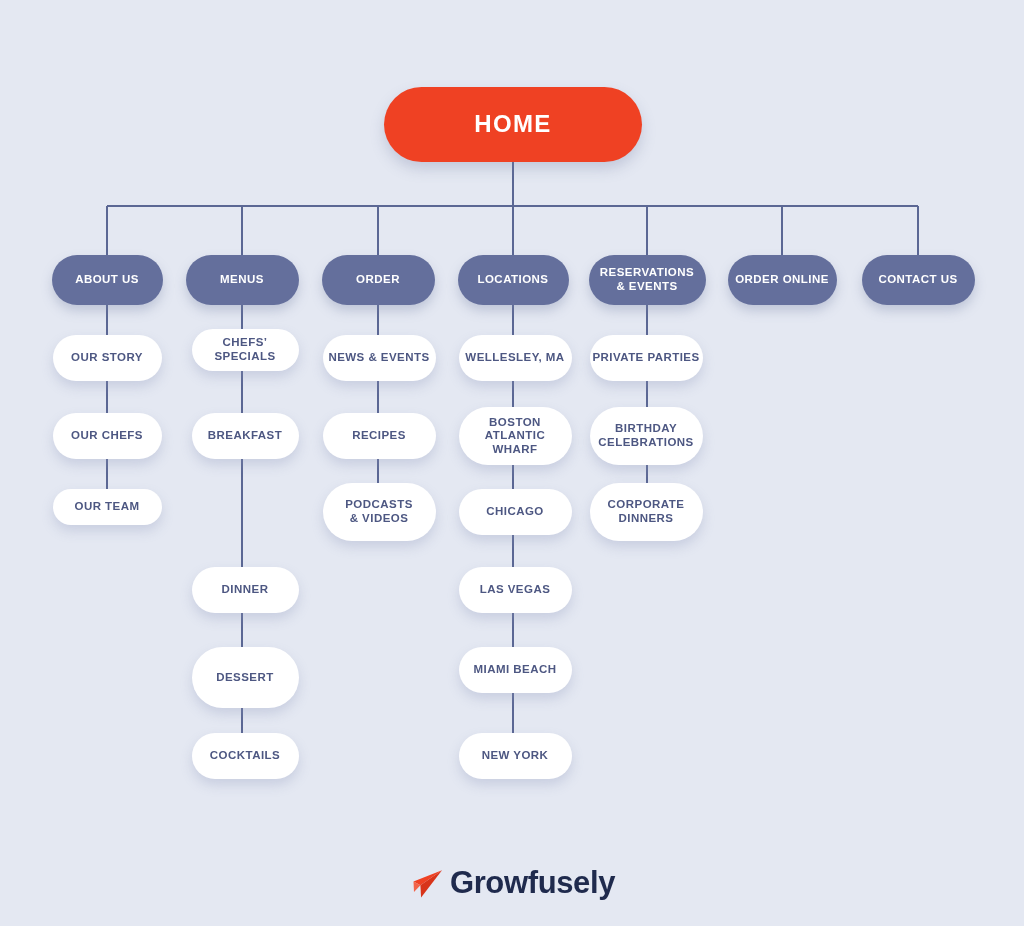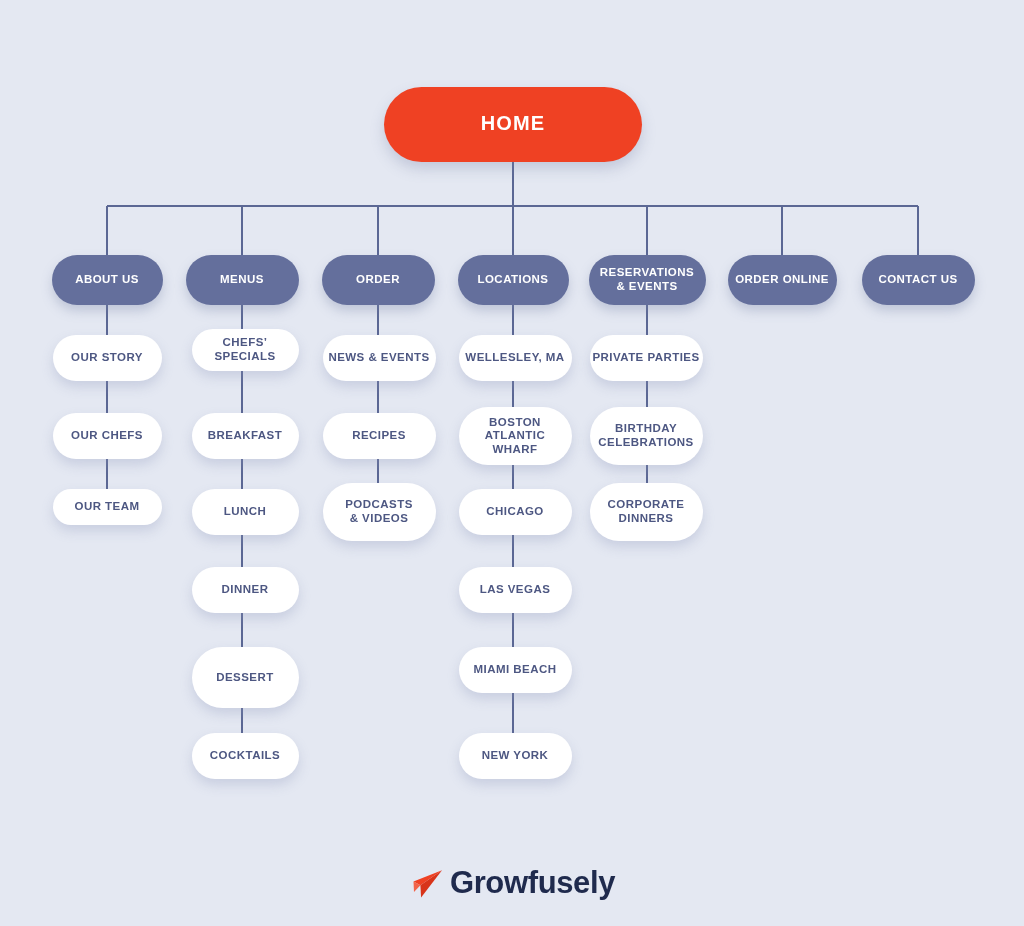--- a/index.html
+++ b/index.html
@@ -52,21 +52,21 @@
     border-radius: 999px;
     letter-spacing: 0.04em;
     line-height: 1.18;
     white-space: pre-line;
     user-select: none;
   }
 
   .node-home {
     background: #ef4123;
     color: #ffffff;
-    font-size: 20px;
+    font-size: 24px;
     font-weight: 700;
     letter-spacing: 0.055em;
     box-shadow: 0 7px 14px rgba(120, 130, 165, 0.30);
   }
 
   .node-l1 {
     background: #646f9c;
     color: #ffffff;
     font-size: 11.5px;
     font-weight: 700;
@@ -134,21 +134,20 @@
   <div id="node-layer">
       <div class="node node-home" style="left: 384px; top: 86.5px; width: 258px; height: 75px;"><span>HOME</span></div>
       <div class="node node-l1" style="left: 51.5px; top: 255px; width: 111px; height: 50px;"><span>ABOUT US</span></div>
       <div class="node node-leaf" style="left: 52.5px; top: 335px; width: 109px; height: 46px;"><span>OUR STORY</span></div>
       <div class="node node-leaf" style="left: 52.5px; top: 413px; width: 109px; height: 46px;"><span>OUR CHEFS</span></div>
       <div class="node node-leaf" style="left: 52.5px; top: 489px; width: 109px; height: 36px;"><span>OUR TEAM</span></div>
       <div class="node node-l1" style="left: 185.5px; top: 255px; width: 113px; height: 50px;"><span>MENUS</span></div>
       <div class="node node-leaf" style="left: 191.5px; top: 329px; width: 107px; height: 42px;"><span>CHEFS’
 SPECIALS</span></div>
       <div class="node node-leaf" style="left: 191.5px; top: 413px; width: 107px; height: 46px;"><span>BREAKFAST</span></div>
-      <div class="node node-leaf" style="left: 191.5px; top: 489px; width: 107px; height: 46px;"><span>LUNCH</span></div>
       <div class="node node-leaf" style="left: 191.5px; top: 567px; width: 107px; height: 46px;"><span>DINNER</span></div>
       <div class="node node-leaf" style="left: 191.5px; top: 647px; width: 107px; height: 61px;"><span>DESSERT</span></div>
       <div class="node node-leaf" style="left: 191.5px; top: 733px; width: 107px; height: 46px;"><span>COCKTAILS</span></div>
       <div class="node node-l1" style="left: 321.5px; top: 255px; width: 113px; height: 50px;"><span>ORDER</span></div>
       <div class="node node-leaf" style="left: 322.5px; top: 335px; width: 113px; height: 46px;"><span>NEWS &amp; EVENTS</span></div>
       <div class="node node-leaf" style="left: 322.5px; top: 413px; width: 113px; height: 46px;"><span>RECIPES</span></div>
       <div class="node node-leaf" style="left: 322.5px; top: 483px; width: 113px; height: 58px;"><span>PODCASTS
 &amp; VIDEOS</span></div>
       <div class="node node-l1" style="left: 457.5px; top: 255px; width: 111px; height: 50px;"><span>LOCATIONS</span></div>
       <div class="node node-leaf" style="left: 458.5px; top: 335px; width: 113px; height: 46px;"><span>WELLESLEY, MA</span></div>

